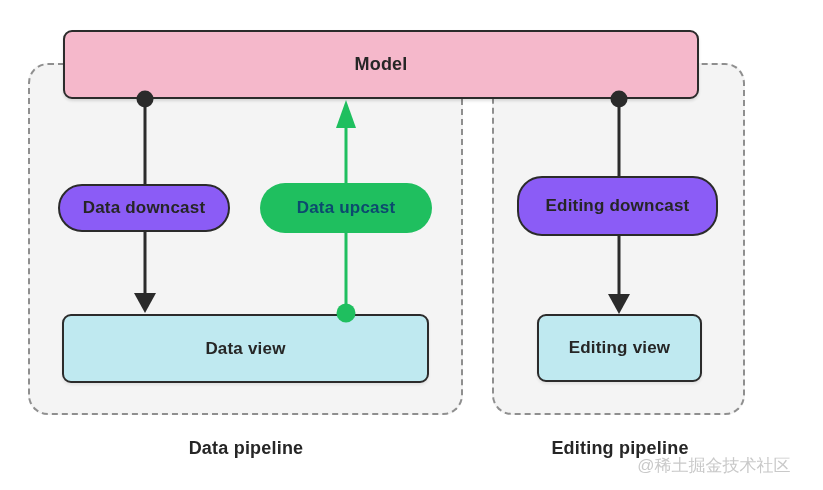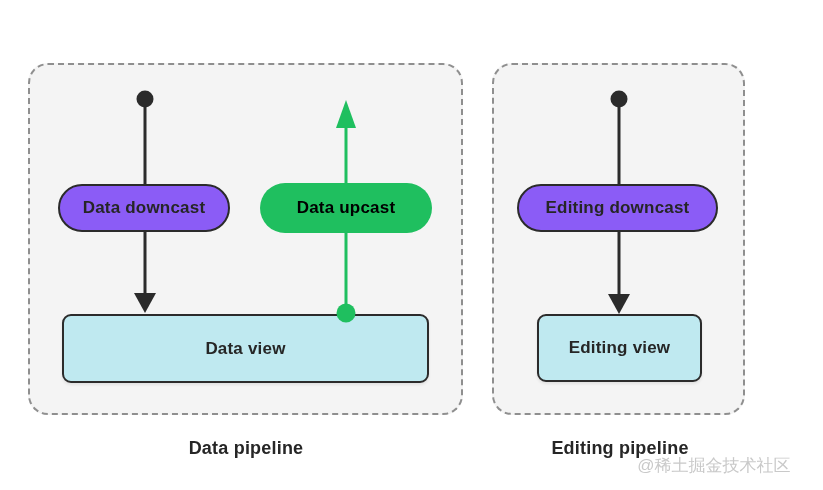--- a/index.html
+++ b/index.html
@@ -68,22 +68,22 @@
     font-weight: 700;
     font-size: 17px;
     border-radius: 25px;
     z-index: 5;
     background: #8b5cf6;
     border: 2.5px solid var(--stroke, #2b2b2b);
     letter-spacing: 0.2px;
   }
   .pill-data-downcast    { left: 58px;  top: 184px; width: 172px; height: 48px; }
   .pill-data-upcast      { left: 260px; top: 183px; width: 172px; height: 50px;
-                           background: var(--green, #1fbf5f); border: none; color: #000000; }
-  .pill-editing-downcast { left: 517px; top: 184px; width: 201px; height: 48px; }
+                           background: var(--green, #1fbf5f); border: none; color: #0c4a6e; }
+  .pill-editing-downcast { left: 517px; top: 176px; width: 201px; height: 60px; }
 
   .caption {
     position: absolute;
     font-weight: 700;
     font-size: 18px;
     text-align: center;
     z-index: 2;
     letter-spacing: 0.2px;
   }
   .caption-data    { left: 146px; top: 438px; width: 200px; }
@@ -101,20 +101,23 @@
   }
 </style>
 </head>
 <body>
 
 <div class="canvas">
 
   <div class="panel panel-data"></div>
   <div class="panel panel-editing"></div>
 
+  <div class="node model">
+    <span>Model</span>
+  </div>
 
   <div class="node view view-data">
     <span>Data view</span>
   </div>
   <div class="node view view-editing">
     <span>Editing view</span>
   </div>
 
   <svg class="connectors" width="823" height="490" viewBox="0 0 823 490">
 

